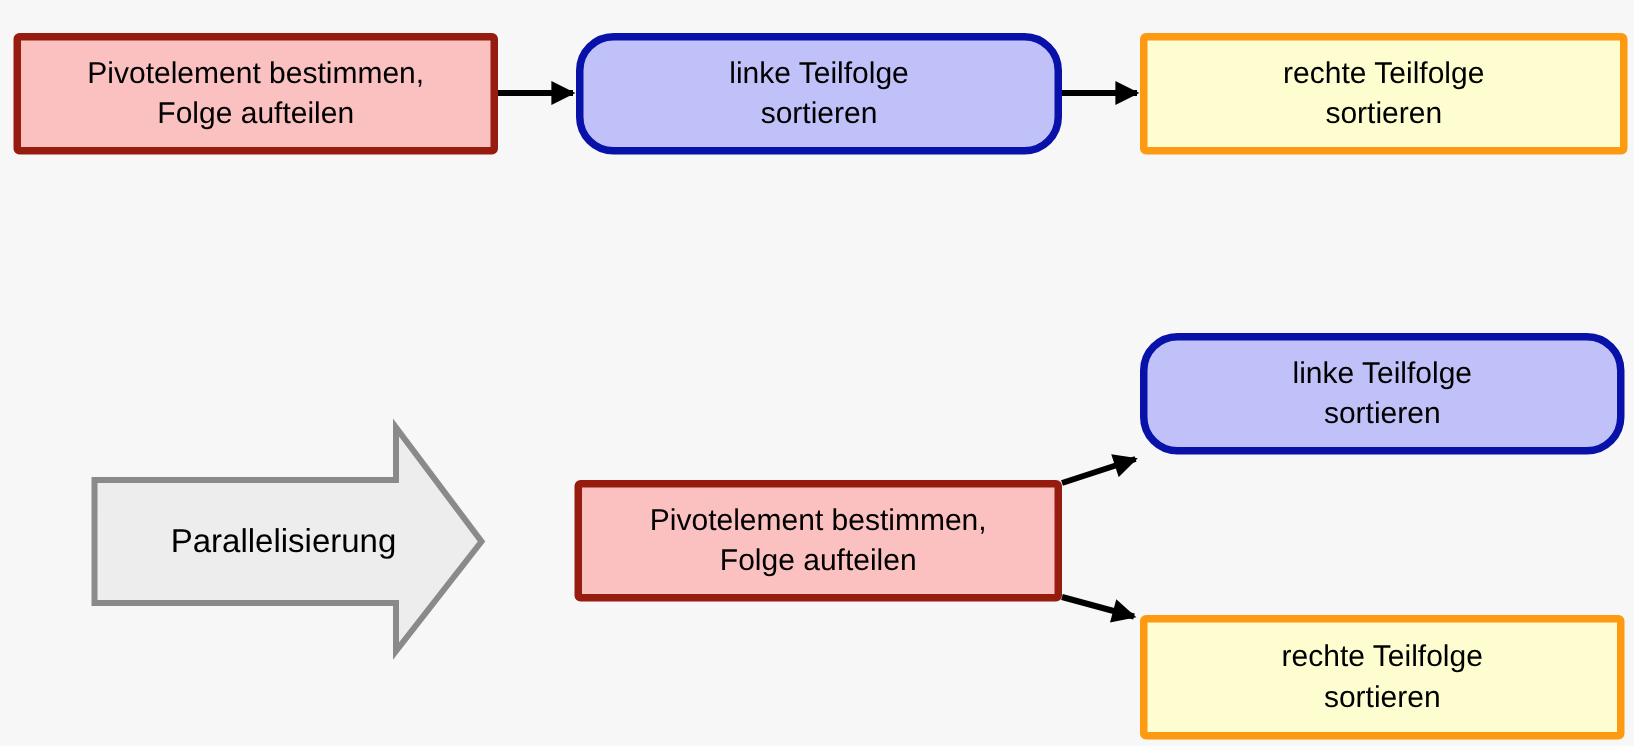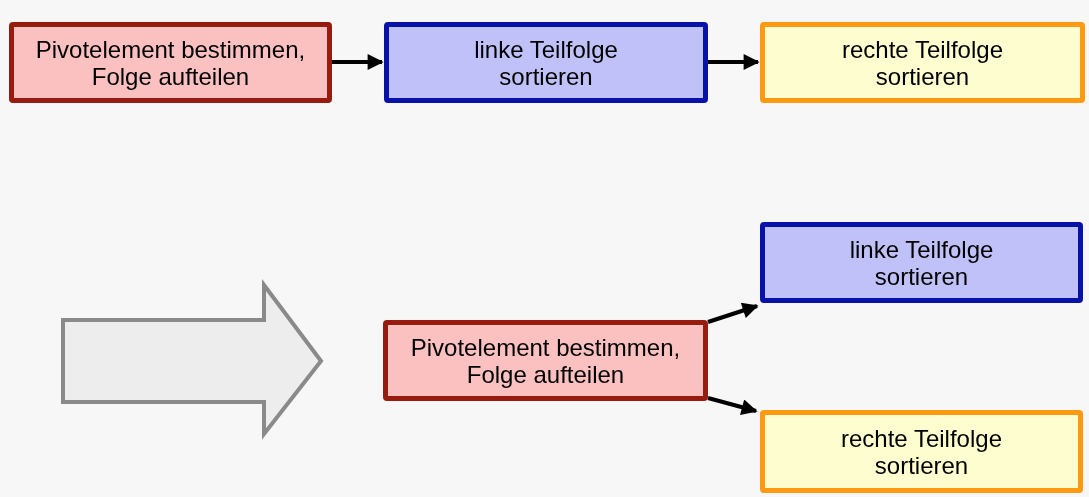--- a/index.html
+++ b/index.html
@@ -25,30 +25,31 @@
     position: absolute;
     box-sizing: border-box;
     border-style: solid;
     border-width: 5px;
     border-radius: 4px;
     display: flex;
     flex-direction: column;
     align-items: center;
     justify-content: center;
     text-align: center;
-    font-size: 24px;
+    font-size: 20px;
     line-height: 27px;
   }
   .node-pivot {
     background: var(--pivot-fill, #fbc1c1);
     border-color: var(--pivot-border, #961c10);
   }
   .node-left {
     background: var(--left-fill, #c1c1fa);
     border-color: var(--left-border, #0912a8);
+    border-radius: 25px;
   }
   .node-right {
     background: var(--right-fill, #fdfdcf);
     border-color: var(--right-border, #fe9a11);
     justify-content: center;
   }
   #seq-pivot  { left: 9px;   top: 22px;  width: 323px; height: 81px; }
   #seq-left   { left: 384px; top: 22px;  width: 324px; height: 81px; }
   #seq-right  { left: 760px; top: 22px;  width: 325px; height: 81px; }
   #par-pivot  { left: 383px; top: 320px; width: 325px; height: 81px; }
@@ -107,20 +108,21 @@
   </div>
   <div id="seq-left" class="node node-left">
     <span>linke Teilfolge</span>
     <span>sortieren</span>
   </div>
   <div id="seq-right" class="node node-right">
     <span>rechte Teilfolge</span>
     <span>sortieren</span>
   </div>
 
+  <div id="block-arrow-label">Parallelisierung</div>
 
   <div id="par-pivot" class="node node-pivot">
     <span>Pivotelement bestimmen,</span>
     <span>Folge aufteilen</span>
   </div>
   <div id="par-left" class="node node-left">
     <span>linke Teilfolge</span>
     <span>sortieren</span>
   </div>
   <div id="par-right" class="node node-right">

